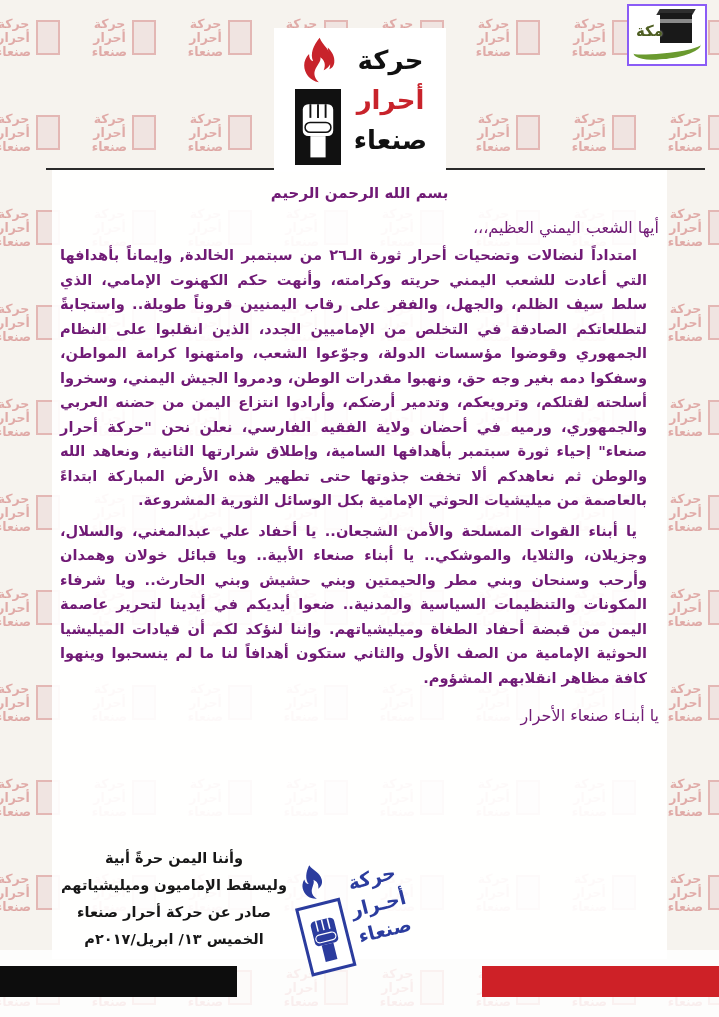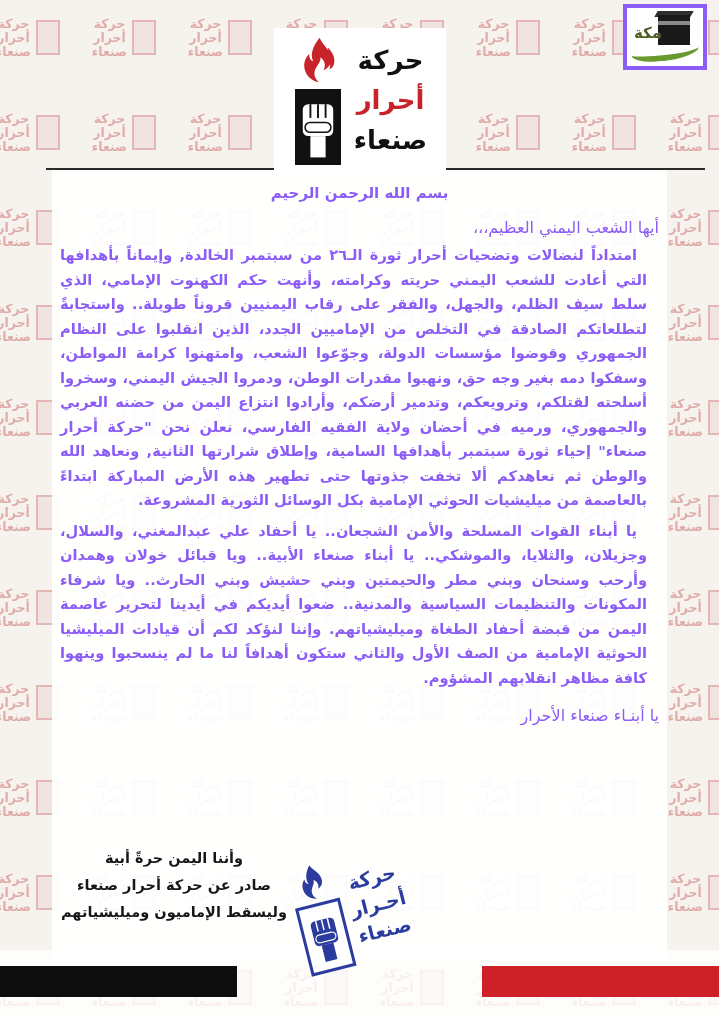--- a/index.html
+++ b/index.html
@@ -6,40 +6,40 @@
   body{font-family:"DejaVu Sans","Liberation Sans",sans-serif;background:#e9e5de;}
   #page{position:relative;width:719px;height:1017px;margin:0 auto;background:#f6f3ee;overflow:hidden;}
 
   
   #watermark{position:absolute;inset:0;z-index:1;}
   .wm-tile{position:absolute;width:96px;height:95px;display:flex;align-items:center;justify-content:center;gap:5px;direction:rtl;}
   .wm-words i{display:block;font-style:normal;font-weight:bold;font-size:12.5px;line-height:14px;color:rgba(190,55,55,.38);text-align:center;}
   .wm-box{display:inline-block;width:20px;height:31px;border:2px solid rgba(190,55,55,.26);background:rgba(225,195,195,.30);}
 
   
-  #sheet{position:absolute;left:52px;right:52px;top:170px;bottom:58px;background:rgba(255,255,255,.93);z-index:2;direction:rtl;padding:6px 8px;box-sizing:border-box;color:#8b5cf6;}
+  #sheet{position:absolute;left:52px;right:52px;top:170px;bottom:58px;background:rgba(255,255,255,.93);z-index:2;direction:rtl;padding:6px 8px;box-sizing:border-box;color:#701a75;}
   #divider{position:absolute;left:46px;right:14px;top:168px;height:2px;background:#2a2a2a;z-index:3;}
 
   .center{text-align:center;}
   .basmala{font-size:15px;font-weight:bold;margin-top:8px;}
   .stmt-no{font-size:14px;font-weight:bold;margin-top:9px;}
   .h-arab{font-size:16px;font-weight:normal;margin:16px 0 4px 0;}
   .para{font-size:14.6px;font-weight:bold;line-height:24.5px;text-align:justify;margin:6px 12px 0 0;text-indent:10px;}
   .closing{font-size:15px;font-weight:bold;margin-top:10px;}
 
   
   #logo{position:absolute;top:28px;left:50%;transform:translateX(-50%);width:168px;height:140px;background:#fff;z-index:4;display:flex;flex-direction:row;align-items:center;justify-content:center;gap:10px;padding:2px;}
   .logo-col{display:flex;flex-direction:column;align-items:center;}
   .logo-fistbox{width:46px;height:76px;background:#111;display:flex;align-items:center;justify-content:center;margin-top:1px;}
   .logo-words{direction:rtl;text-align:center;font-weight:bold;}
   .logo-words .l1,.logo-words .l3{color:#111;font-size:26px;line-height:40px;}
   .logo-words .l2{color:#c8232b;font-size:26px;line-height:40px;}
 
   
-  #makkah{position:absolute;top:4px;right:12px;width:76px;height:58px;background:#fff;border:4px solid #8b5cf6;z-index:5;}
+  #makkah{position:absolute;top:4px;right:12px;width:76px;height:58px;background:#fff;border:2px solid #8b5cf6;z-index:5;}
   .kaaba{position:absolute;right:13px;top:7px;width:32px;height:30px;background:#191919;}
   .kaaba-band{position:absolute;right:13px;top:13px;width:32px;height:4px;background:#8a8a8a;}
   .kaaba-top{position:absolute;right:11px;top:3px;width:36px;height:6px;background:#2e2e2e;transform:skewX(-30deg);}
   .swoosh{position:absolute;left:4px;right:4px;bottom:5px;height:14px;border-bottom:6px solid #6a9a2f;border-radius:0 0 70% 50%;transform:rotate(-5deg);}
   .makkah-word{position:absolute;left:7px;top:16px;font-size:15px;font-weight:bold;color:#4e5e22;text-shadow:0 0 2px #fff;}
 
   
   #footer-lines{position:absolute;left:58px;top:845px;width:232px;z-index:3;direction:rtl;text-align:center;}
   #footer-lines div{font-size:14.5px;font-weight:bold;line-height:27px;color:#171717;}
 
@@ -803,22 +803,23 @@
   <div id="sheet">
     <div class="basmala center">بسم الله الرحمن الرحيم</div>
     <div class="h-arab">أيها الشعب اليمني العظيم،،،</div>
     <p class="para">امتداداً لنضالات وتضحيات أحرار ثورة الـ٢٦ من سبتمبر الخالدة, وإيماناً بأهدافها التي أعادت للشعب اليمني حريته وكرامته، وأنهت حكم الكهنوت الإمامي، الذي سلط سيف الظلم، والجهل، والفقر على رقاب اليمنيين قروناً طويلة.. واستجابةً لتطلعاتكم الصادقة في التخلص من الإماميين الجدد، الذين انقلبوا على النظام الجمهوري وقوضوا مؤسسات الدولة، وجوّعوا الشعب، وامتهنوا كرامة المواطن، وسفكوا دمه بغير وجه حق، ونهبوا مقدرات الوطن، ودمروا الجيش اليمني، وسخروا أسلحته لقتلكم، وترويعكم، وتدمير أرضكم، وأرادوا انتزاع اليمن من حضنه العربي والجمهوري، ورميه في أحضان ولاية الفقيه الفارسي، نعلن نحن "حركة أحرار صنعاء" إحياء ثورة سبتمبر بأهدافها السامية، وإطلاق شرارتها الثانية, ونعاهد الله والوطن ثم نعاهدكم ألا تخفت جذوتها حتى تطهير هذه الأرض المباركة ابتداءً بالعاصمة من ميليشيات الحوثي الإمامية بكل الوسائل الثورية المشروعة.</p>
     <p class="para">يا أبناء القوات المسلحة والأمن الشجعان.. يا أحفاد علي عبدالمغني، والسلال، وجزيلان، والثلايا، والموشكي.. يا أبناء صنعاء الأبية.. ويا قبائل خولان وهمدان وأرحب وسنحان وبني مطر والحيمتين وبني حشيش وبني الحارث.. ويا شرفاء المكونات والتنظيمات السياسية والمدنية.. ضعوا أيديكم في أيدينا لتحرير عاصمة اليمن من قبضة أحفاد الطغاة وميليشياتهم. وإننا لنؤكد لكم أن قيادات الميليشيا الحوثية الإمامية من الصف الأول والثاني ستكون أهدافاً لنا ما لم ينسحبوا وينهوا كافة مظاهر انقلابهم المشؤوم.</p>
     <div class="h-arab">يا أبنـاء صنعاء الأحرار</div>
   </div>
 
   <div id="footer-lines">
     <div>وأننا اليمن حرةً أبية</div>
+    <div>وليسقط الإماميون وميليشياتهم</div>
     <div>صادر عن حركة أحرار صنعاء</div>
-    <div>وليسقط الإماميون وميليشياتهم</div>
+    <div>الخميس ١٣/ ابريل/٢٠١٧م</div>
   </div>
 
   <div id="stamp">
     <div class="logo-col">
       <svg width="40" height="40" viewBox="0 0 64 64" aria-hidden="true">
         <path d="M34 2 C38 12 48 17 48 29 C48 36 44 40 39 42 C42 35 40 30 35 26 C36 32 30 36 28 43 C26.5 48 29 53 33 57 C22 55 15 46 15 36 C15 31 17 26 21 22 C21 27 23 30 26 31 C22 22 26 12 34 2 Z" fill="#2b3c9e"></path>
       </svg>
       <div class="stamp-fistbox">
         <svg width="30" height="52" viewBox="0 0 50 84" aria-hidden="true">
           <rect x="15" y="54" width="20" height="28" fill="#2b3c9e"></rect>

